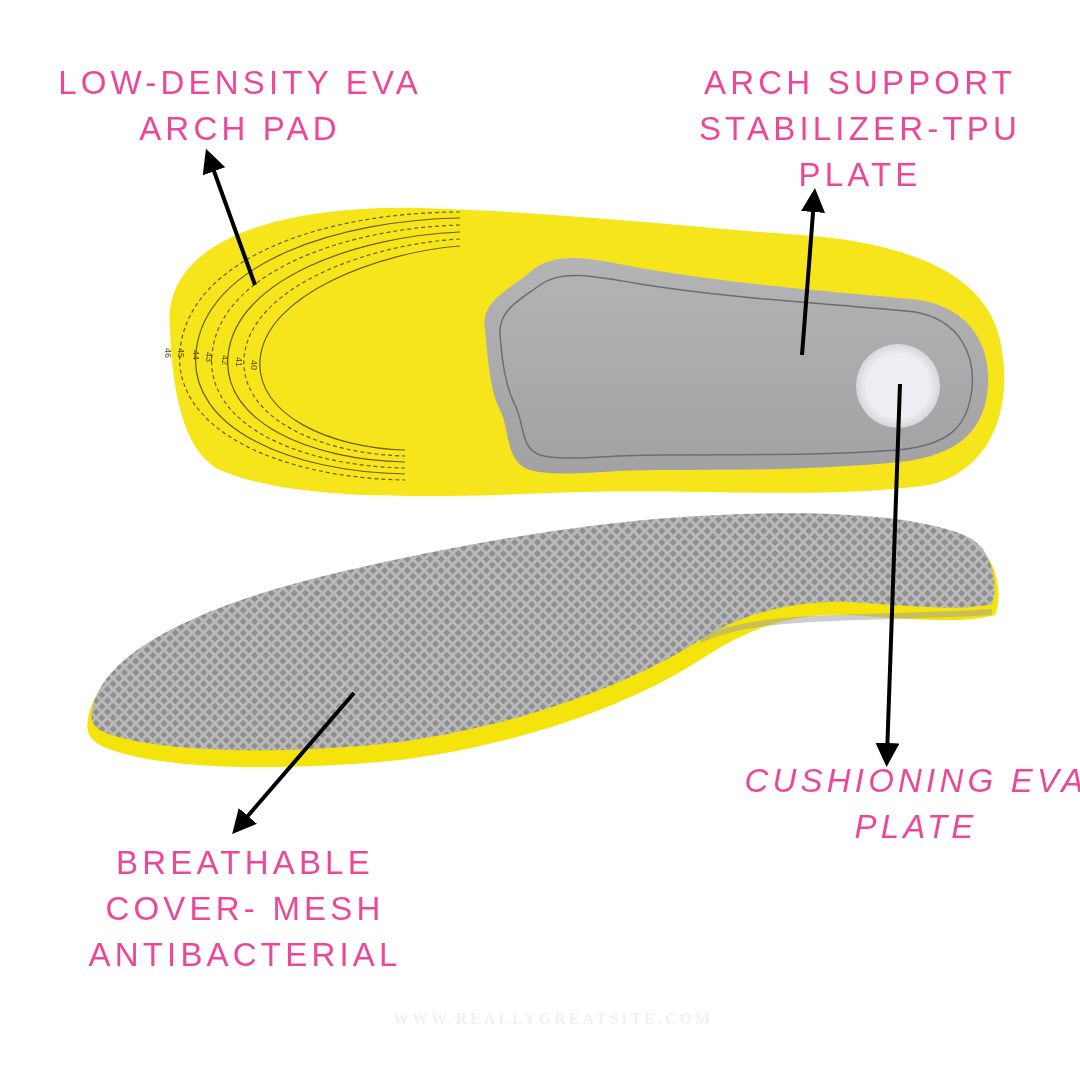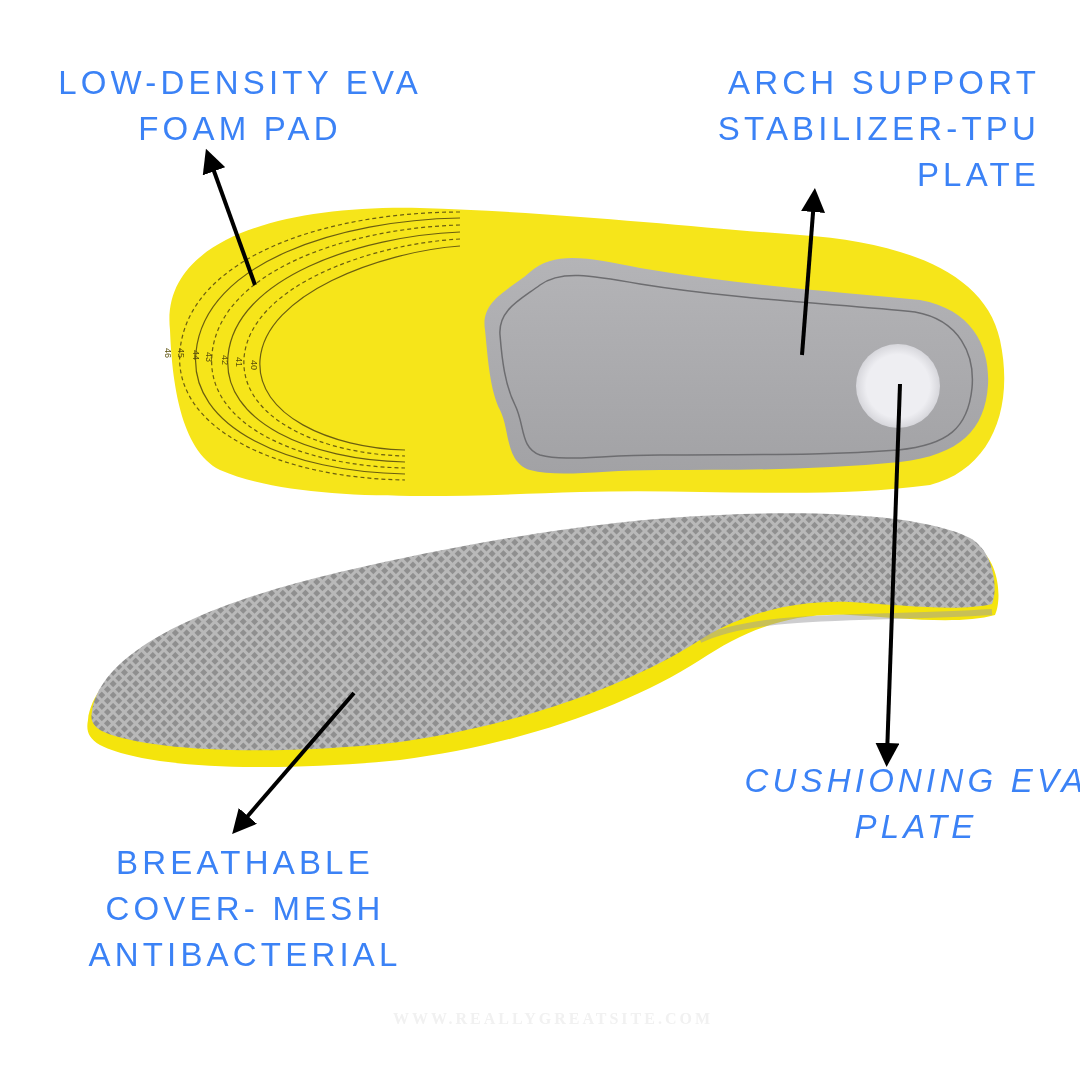--- a/index.html
+++ b/index.html
@@ -1,19 +1,19 @@
 <!DOCTYPE html>
 <html><head>
 <meta charset="utf-8">
 <style>
   html, body { margin: 0; padding: 0; background: #ffffff; }
   body { width: 1080px; height: 1080px; position: relative; overflow: hidden; font-family: "Liberation Sans", sans-serif; }
   .label {
     position: absolute;
-    color: #3b82f6;
+    color: #ec4899;
     font-family: "Liberation Sans", sans-serif;
     font-size: 33px;
     letter-spacing: 4.2px;
     line-height: 46px;
     text-align: center;
     white-space: nowrap;
   }
   .label span { display: block; }
   #illustration { position: absolute; left: 0; top: 0; }
   .watermark {
@@ -94,24 +94,24 @@
   </g>
 
   <line x1="255" y1="285" x2="210" y2="160" stroke="#000" stroke-width="4" marker-end="url(#arrowhead)"></line>
   <line x1="802" y1="355" x2="814" y2="200" stroke="#000" stroke-width="4" marker-end="url(#arrowhead)"></line>
   <line x1="900" y1="384" x2="887" y2="755" stroke="#000" stroke-width="4" marker-end="url(#arrowhead)"></line>
   <line x1="354" y1="693" x2="240" y2="825" stroke="#000" stroke-width="4" marker-end="url(#arrowhead)"></line>
 </svg>
 
 <div class="label" style="left:40px; top:60px; width:400px;">
   <span>LOW-DENSITY EVA</span>
-  <span>FOAM PAD</span>
+  <span>ARCH PAD</span>
 </div>
 
-<div class="label" style="left:680px; top:60px; width:360px;text-align:right;">
+<div class="label" style="left:680px; top:60px; width:360px;">
   <span>ARCH SUPPORT</span>
   <span>STABILIZER-TPU</span>
   <span>PLATE</span>
 </div>
 
 <div class="label" style="left:736px; top:758px; width:360px;font-style:italic;">
   <span>CUSHIONING EVA</span>
   <span>PLATE</span>
 </div>
 

